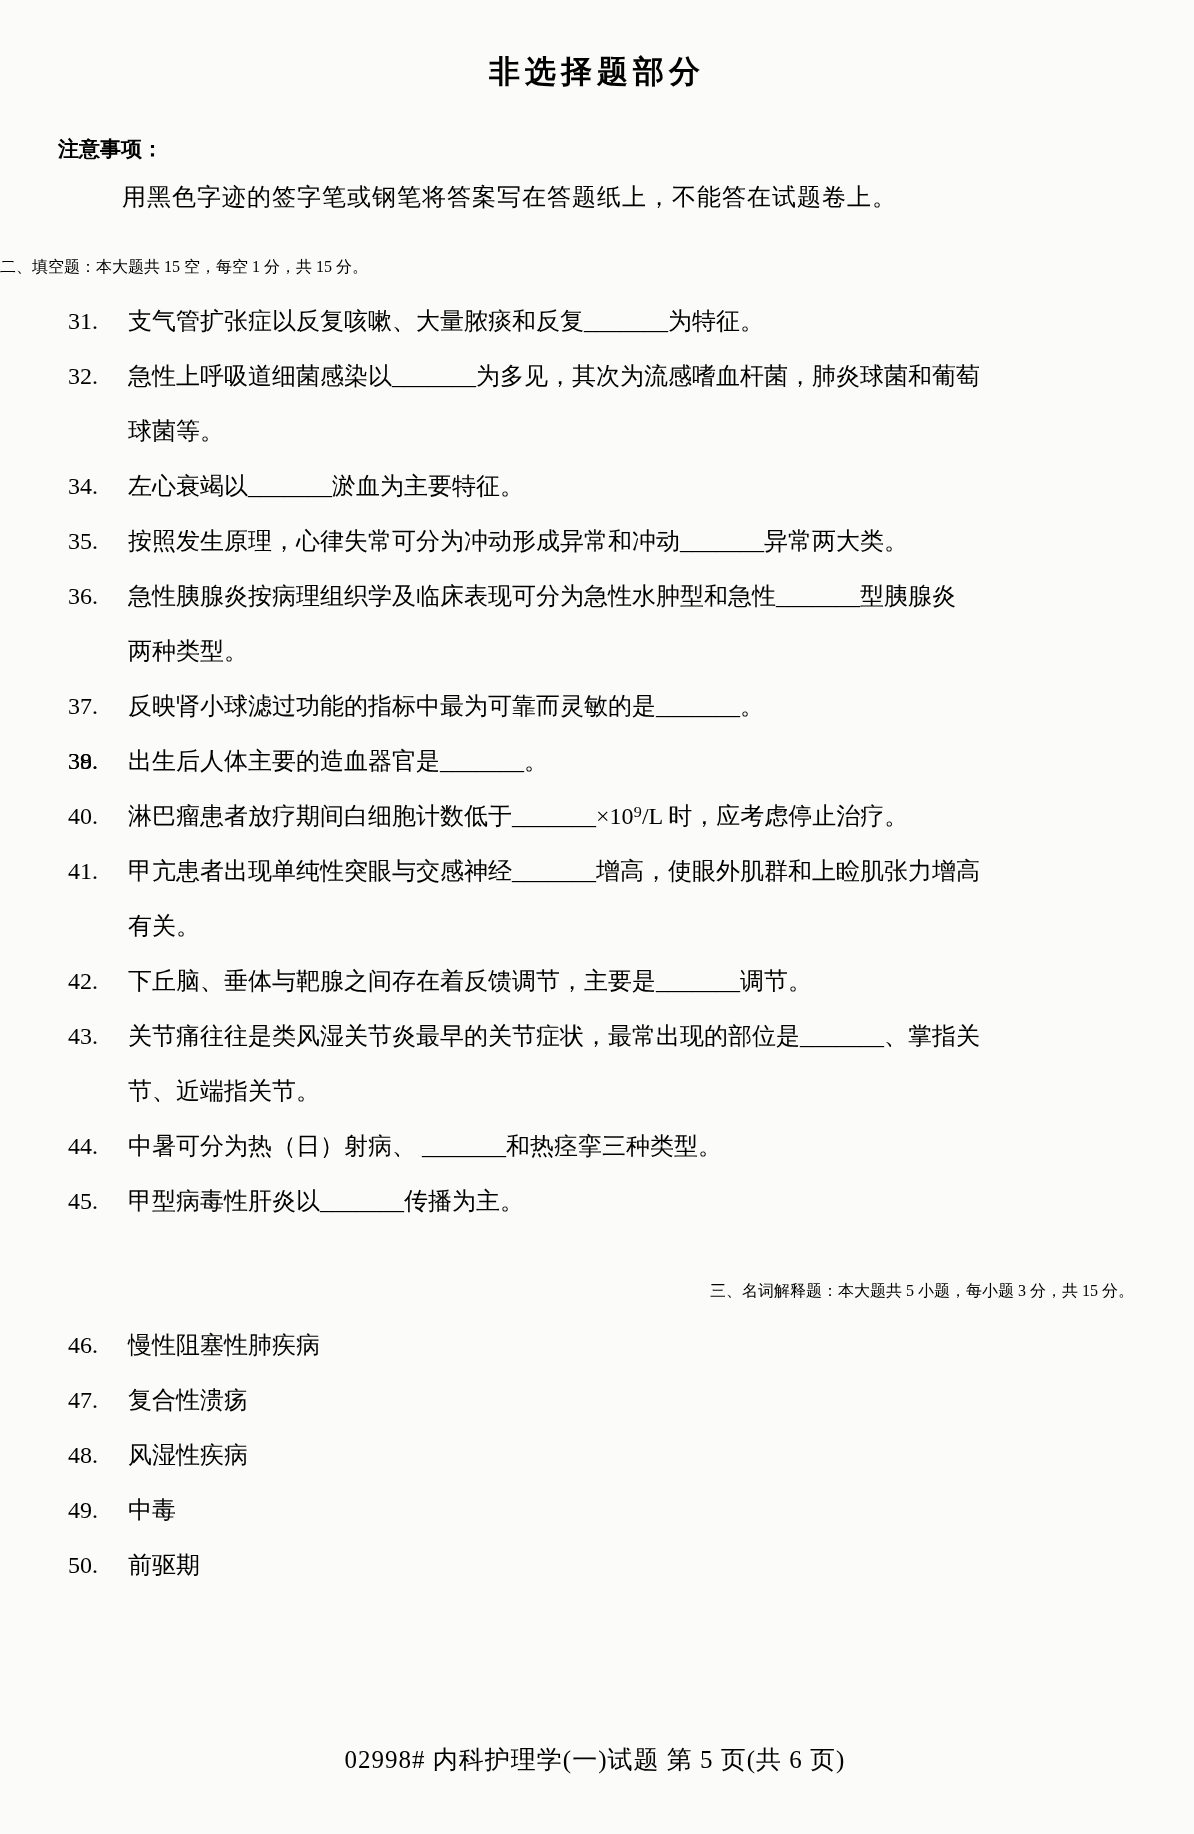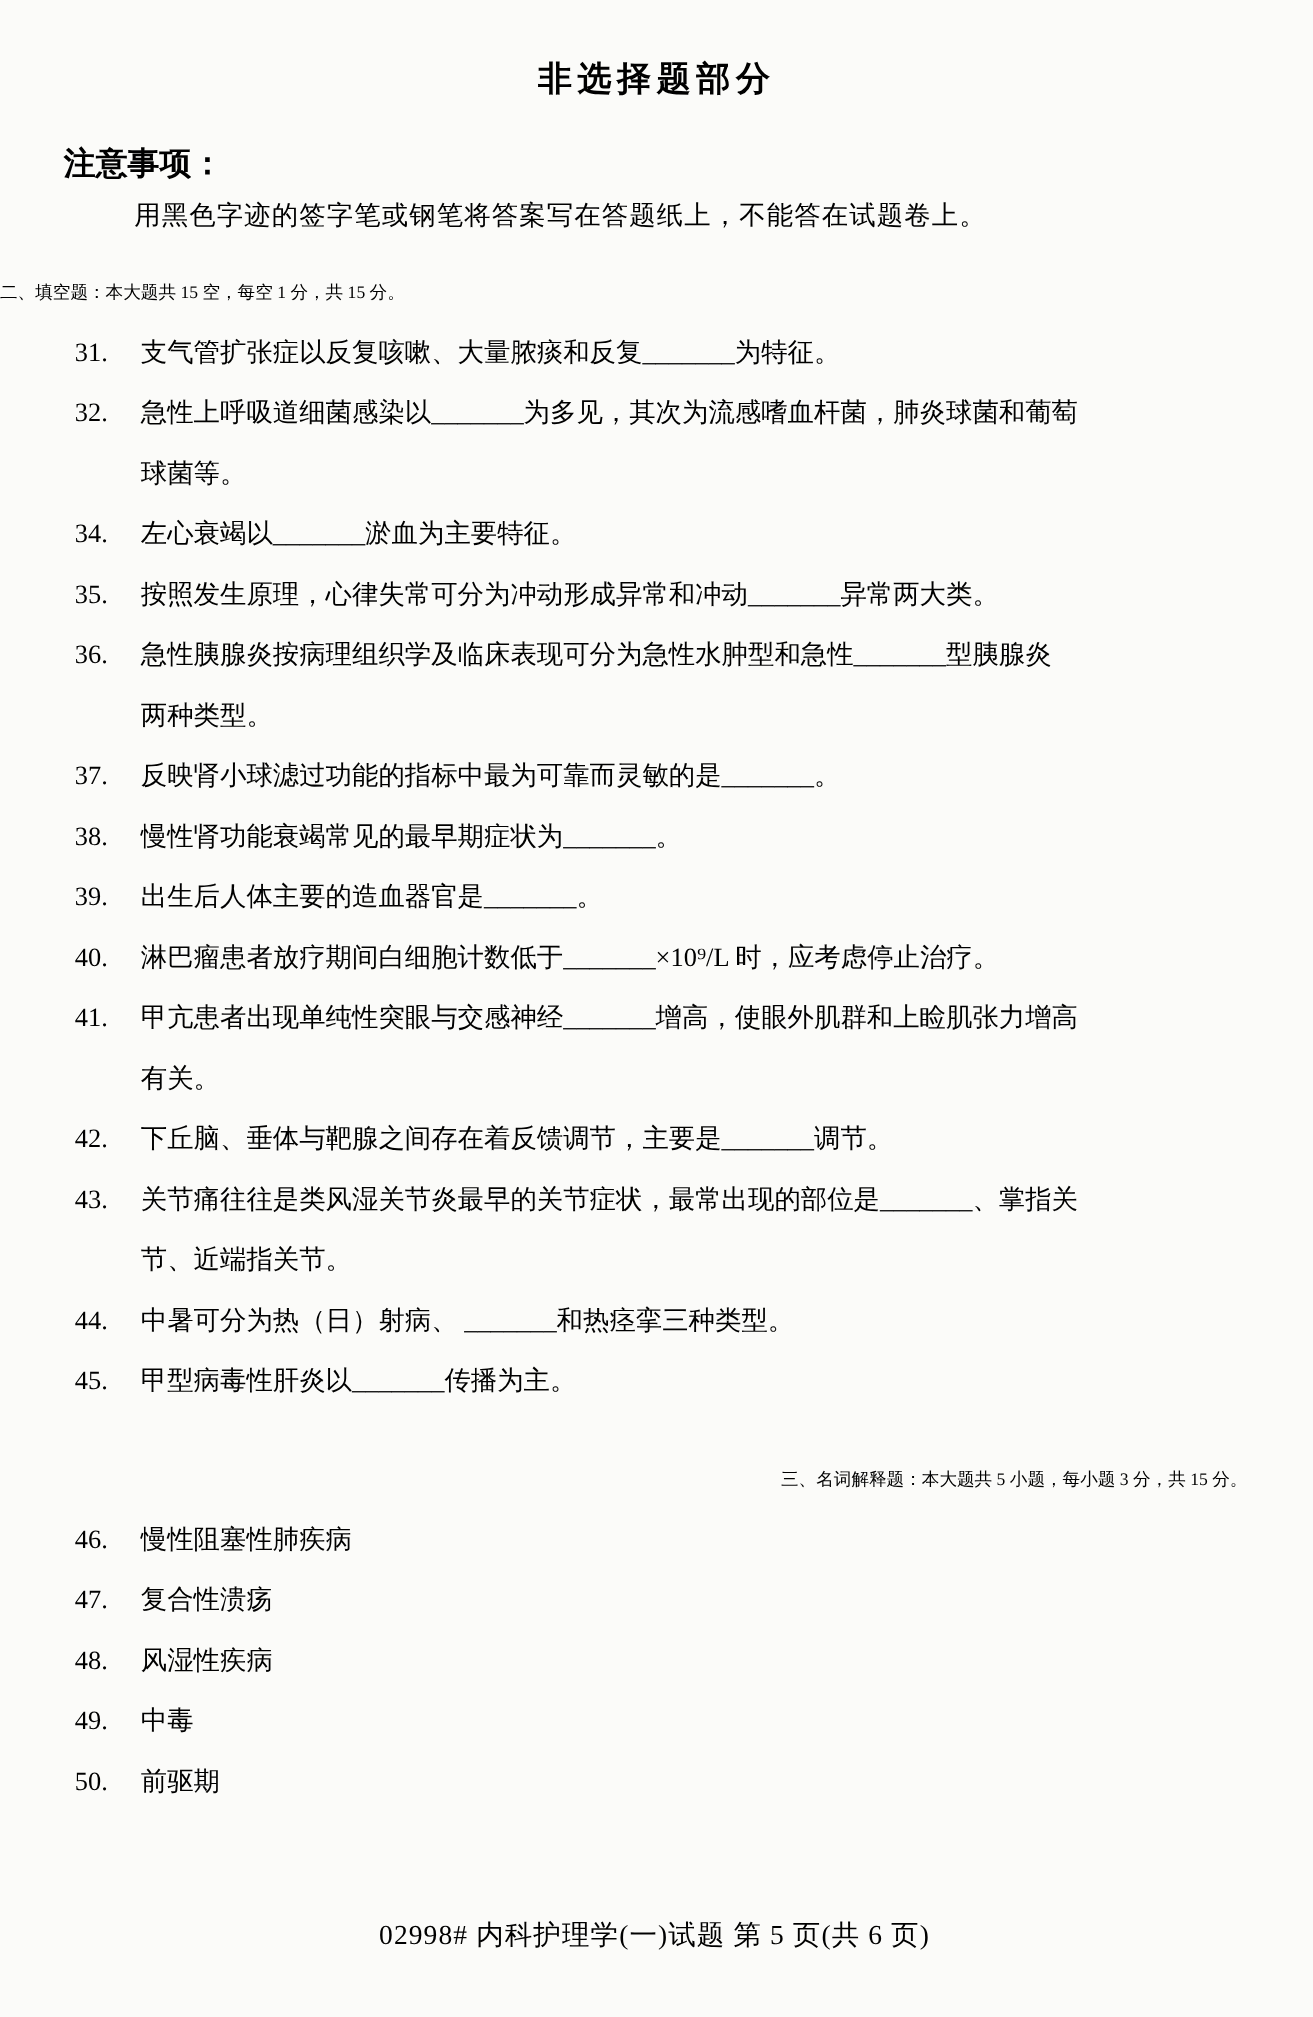--- a/index.html
+++ b/index.html
@@ -20,21 +20,21 @@
     margin: 0;
     padding-top: 54px;
     text-align: center;
     font-size: 31px;
     line-height: 36px;
     font-weight: bold;
     letter-spacing: 5px;
   }
   .notice-label {
     margin: 44px 0 16px 58px;
-    font-size: 29px;
+    font-size: 21px;
     line-height: 30px;
     font-weight: bold;
   }
   .notice-text {
     margin: 18px 60px 12px 122px;
     font-size: 24px;
     line-height: 30px;
     letter-spacing: 1px;
   }
   .section-heading {
@@ -106,21 +106,20 @@
       <span class="num">36.</span>
       <span class="txt">急性胰腺炎按病理组织学及临床表现可分为急性水肿型和急性_______型胰腺炎
 两种类型。</span>
     </div>
     <div class="item">
       <span class="num">37.</span>
       <span class="txt">反映肾小球滤过功能的指标中最为可靠而灵敏的是_______。</span>
     </div>
     <div class="item">
       <span class="num">38.</span>
-      <span class="txt">慢性肾功能衰竭常见的最早期症状为_______。</span>
     </div>
     <div class="item">
       <span class="num">39.</span>
       <span class="txt">出生后人体主要的造血器官是_______。</span>
     </div>
     <div class="item">
       <span class="num">40.</span>
       <span class="txt">淋巴瘤患者放疗期间白细胞计数低于_______×10⁹/L 时，应考虑停止治疗。</span>
     </div>
     <div class="item">

